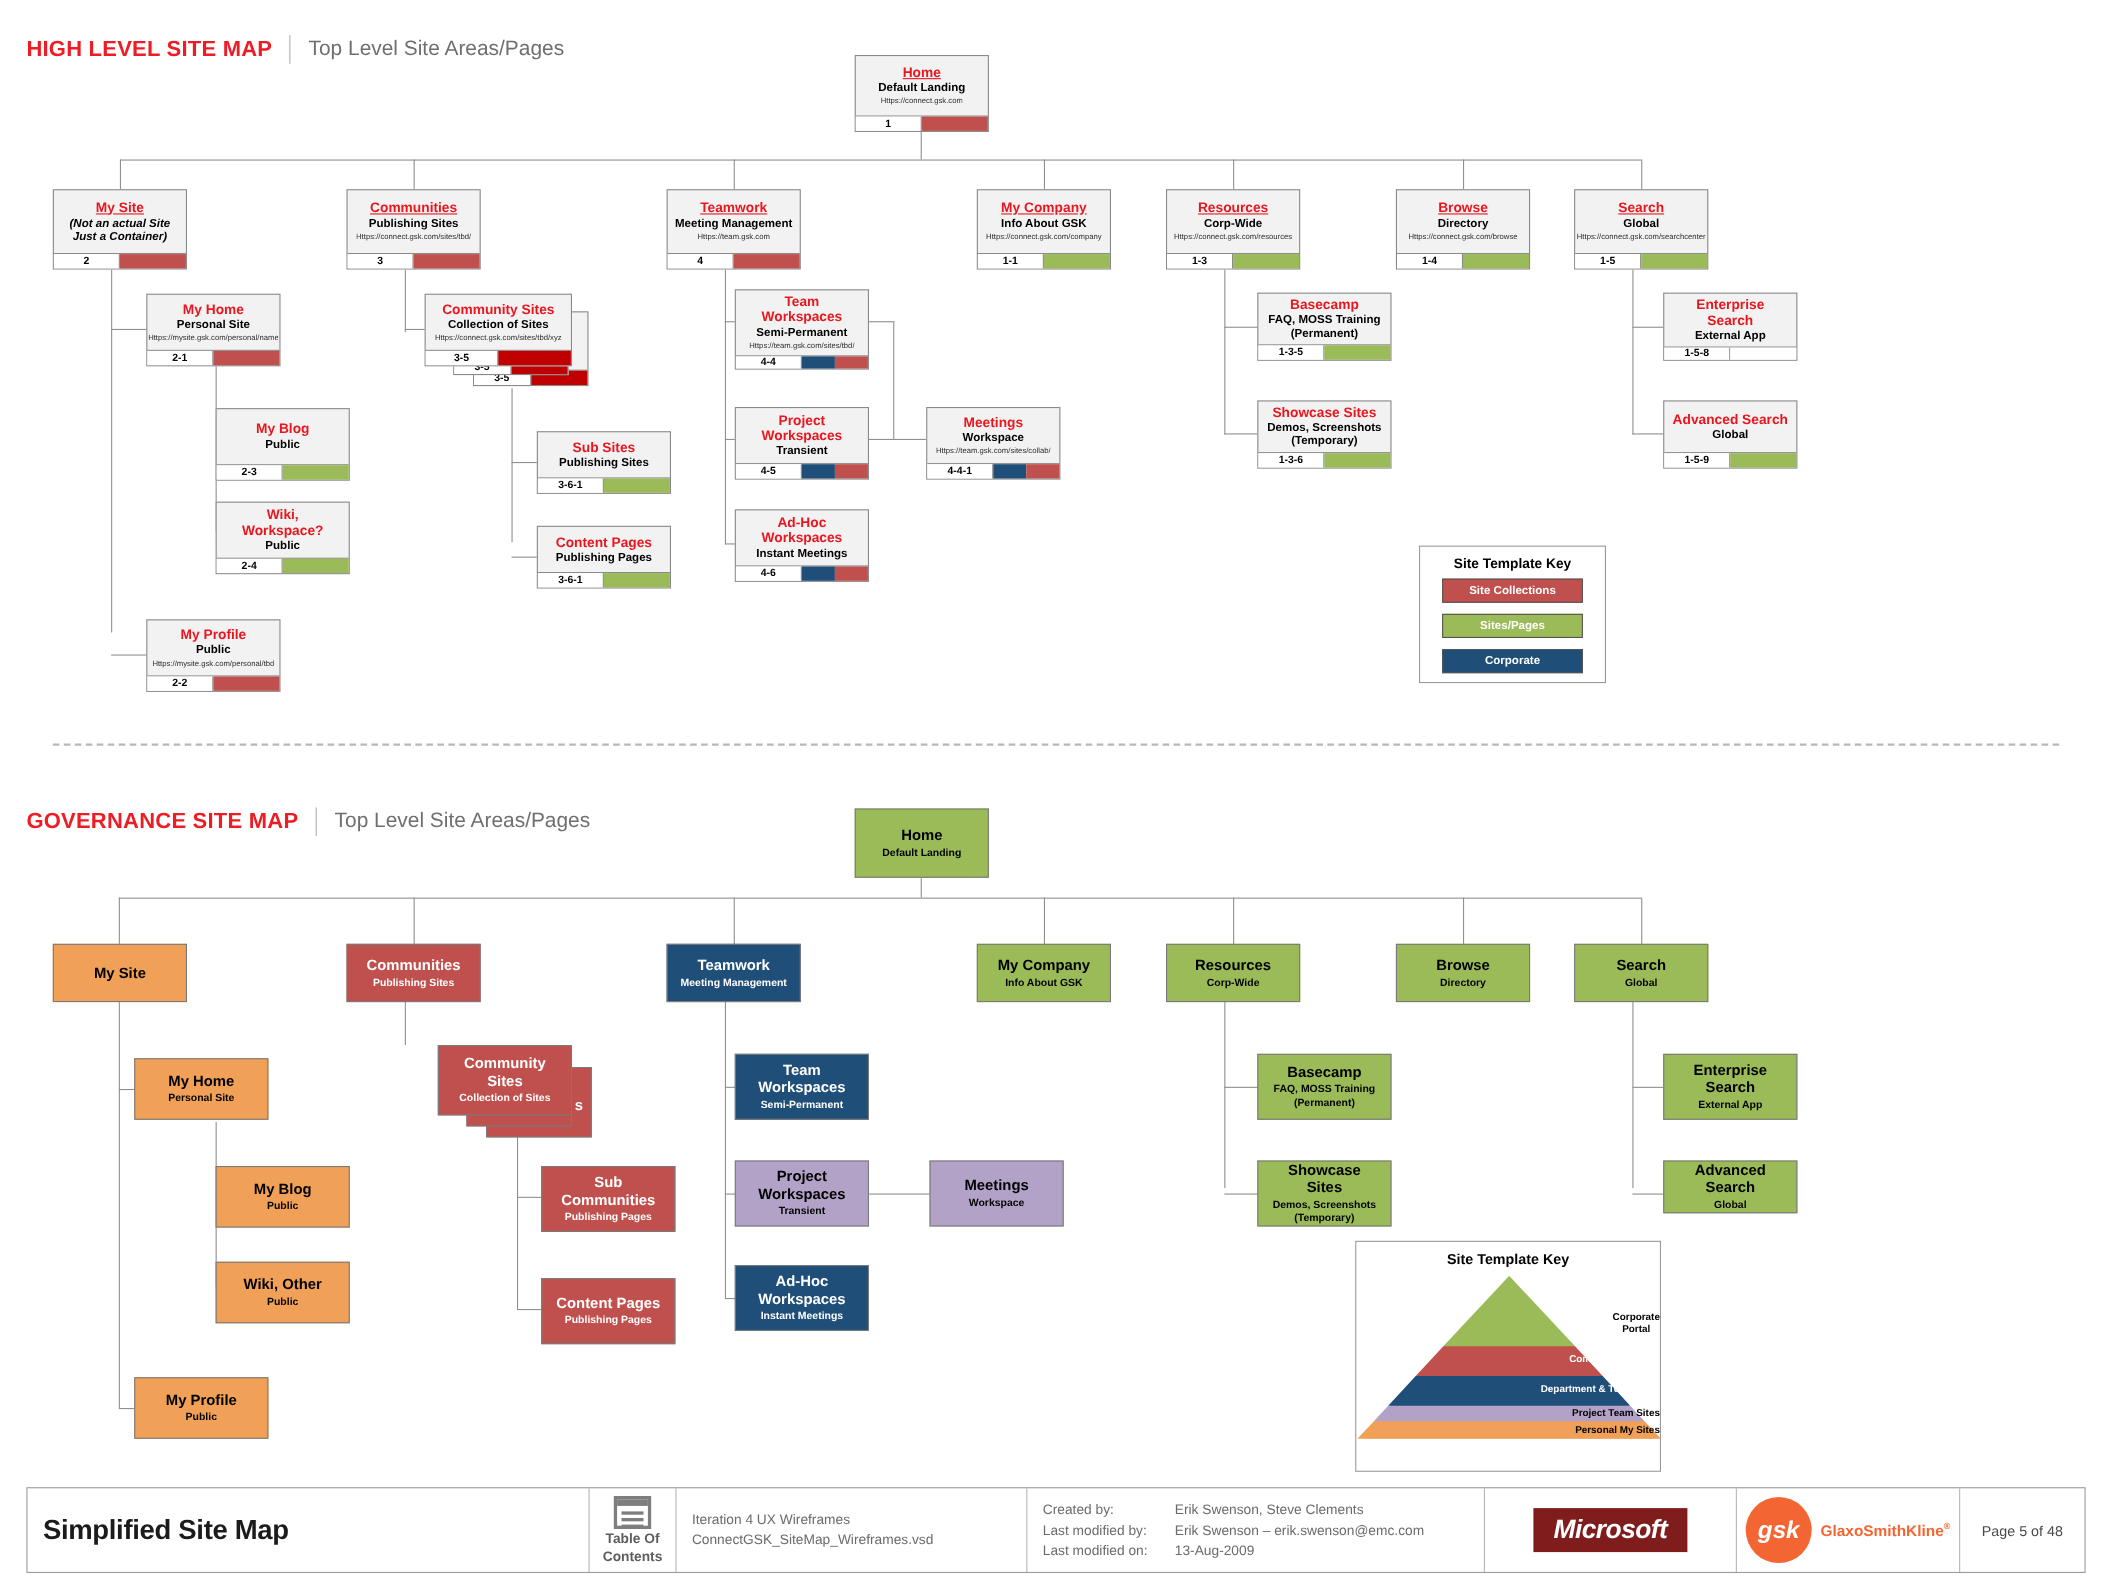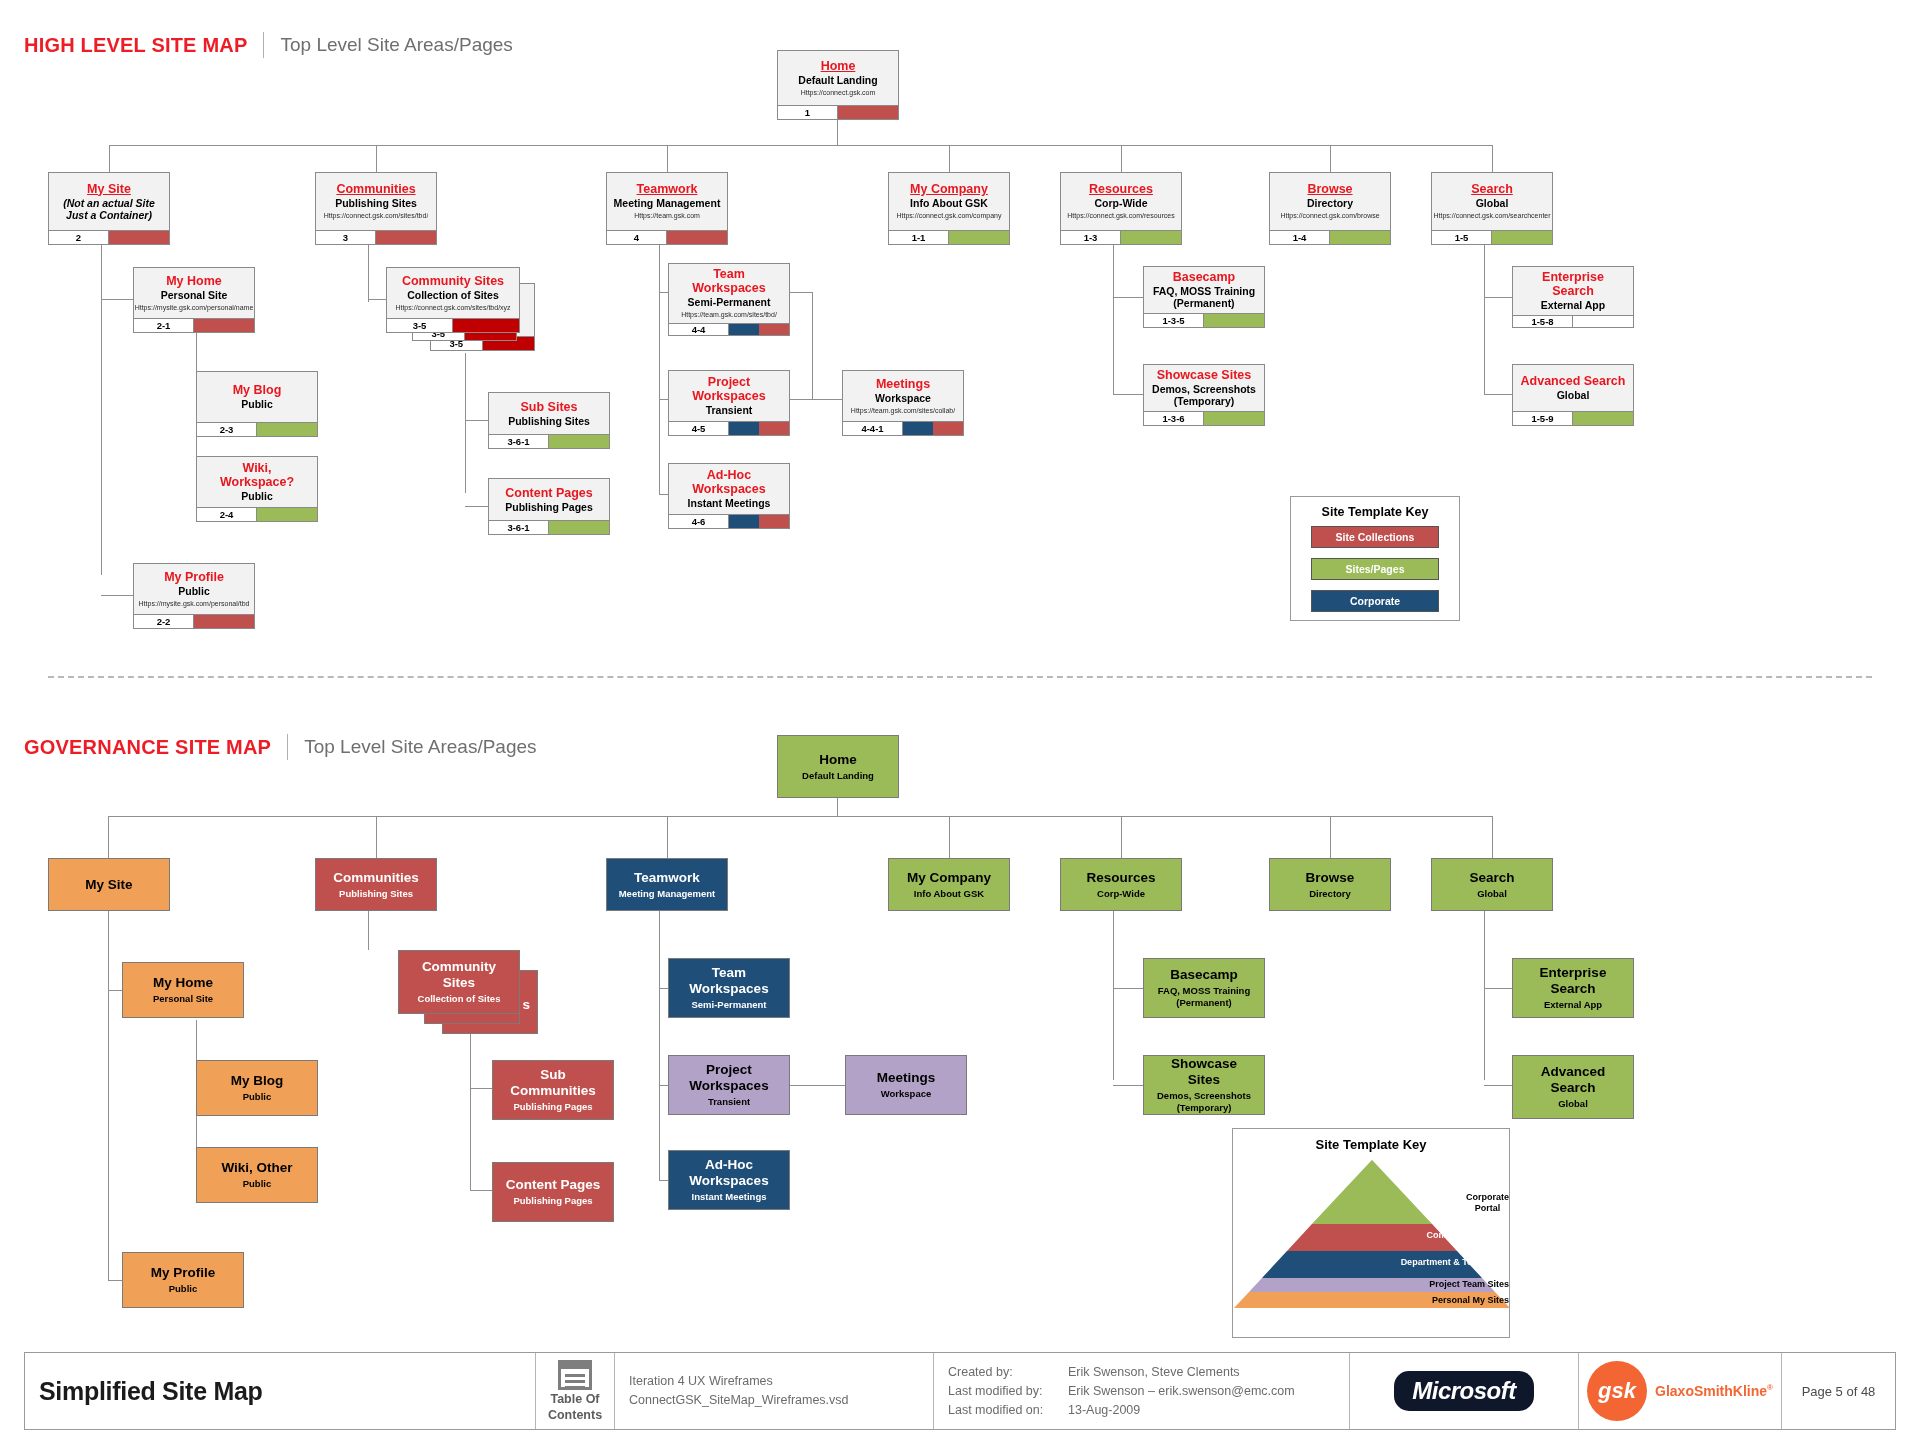--- a/index.html
+++ b/index.html
@@ -136,22 +136,22 @@
     content:""; position:absolute; left:0; right:0; top:0; height:6px; background:#7e7e7e;
   }
   .toc .ic i {
     position:absolute; left:4px; right:4px; height:3px; background:#7e7e7e; display:block;
   }
   .toc .tl { font-weight:bold; font-size:12.5px; color:#5d5d5d; line-height:14px; text-align:center; margin-top:2px; }
   .f-meta { font-size:12.5px; color:#6b6b6b; line-height:19px; }
   .f-meta div { white-space:nowrap; }
   .f-meta .lbl { display:inline-block; width:120px; }
   .ms-logo {
-    background:#0f172a; color:#fff; font-weight:bold; font-size:24px;
-    padding:6px 18px; letter-spacing:-.5px; font-style:italic;border-radius:15px;
+    background:#7f1d1d; color:#fff; font-weight:bold; font-size:24px;
+    padding:6px 18px; letter-spacing:-.5px; font-style:italic;
   }
   .gsk-wrap { display:flex; align-items:center; gap:8px; }
   .gsk-o {
     width:60px; height:60px; border-radius:50%; background:#f36633;
     color:#fff; font-weight:bold; font-size:22px;
     display:flex; align-items:center; justify-content:center; font-style:italic;
   }
   .gsk-t { font-weight:bold; font-size:14px; color:#f36633; }
   .gsk-t sup { font-size:8px; }
   .pg { font-size:13px; color:#4a4a4a; }
@@ -702,21 +702,21 @@
 Sites</div>
   <div class="gs" style="white-space:pre-line">Demos, Screenshots
 (Temporary)</div>
 </div>
 
 <div class="gbox g-green" style="left:1512px; top:958px; width:122px; height:60px;">
   <div class="gt" style="white-space:pre-line">Enterprise
 Search</div>
   <div class="gs">External App</div>
 </div>
-<div class="gbox g-green" style="left:1512px; top:1055px; width:122px; height:64px;">
+<div class="gbox g-green" style="left:1512px; top:1055px; width:122px; height:48px;">
   <div class="gt" style="white-space:pre-line">Advanced
 Search</div>
   <div class="gs">Global</div>
 </div>
 
 <div class="plegend" style="left:1232px; top:1128px; width:278px; height:210px;">
   <div class="lt">Site Template Key</div>
   <div class="pyr">
     <svg width="278" height="155" viewBox="0 0 278 155" style="position:absolute;left:0;top:0;">
       <polygon points="139,4 168,35 110,35" fill="#9bbb59" stroke="#ffffff" stroke-width="0.5"></polygon>

